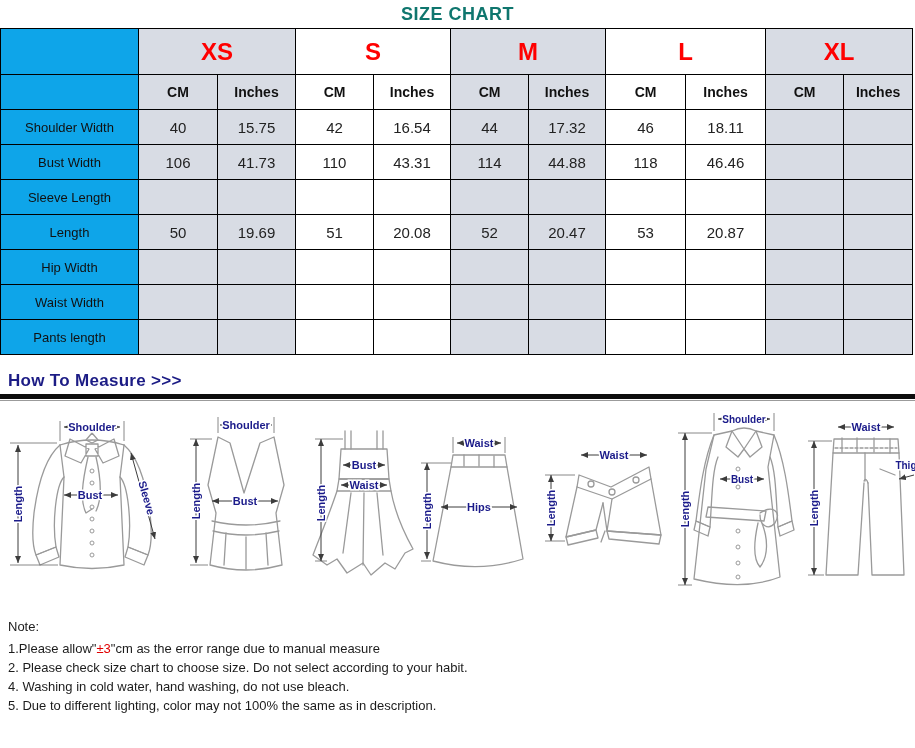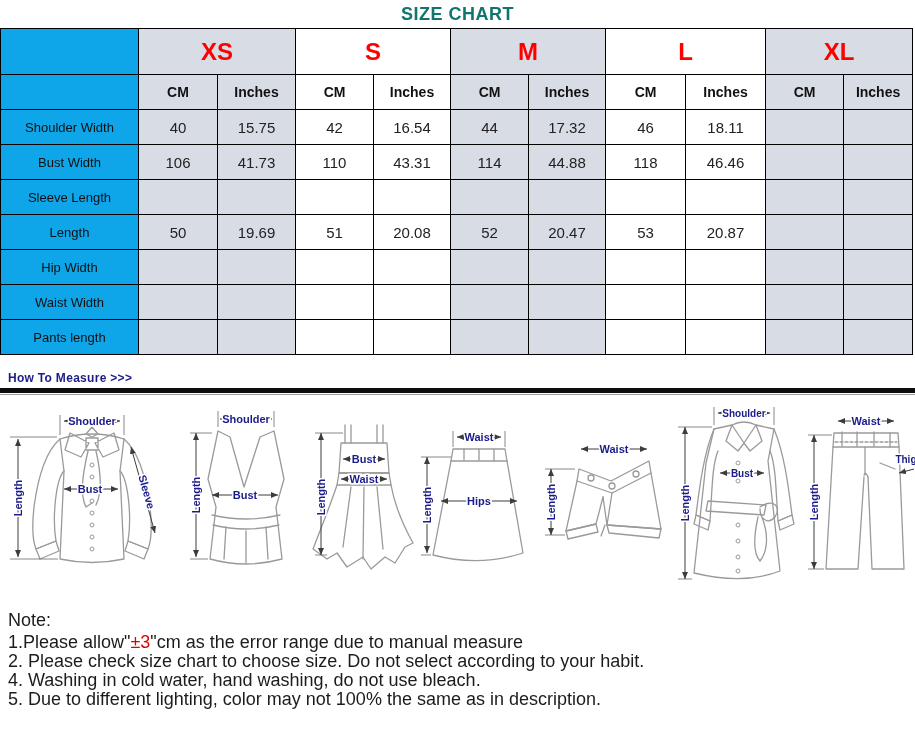--- a/index.html
+++ b/index.html
@@ -9,33 +9,33 @@
   .title{margin:4px 0 3px 0;text-align:center;font-size:18px;font-weight:bold;letter-spacing:.5px;color:#0f766e;}
 
   table.size-chart{border-collapse:collapse;table-layout:fixed;width:913px;margin-left:0;}
   table.size-chart td,table.size-chart th{border:1px solid #000;text-align:center;vertical-align:middle;padding:0;overflow:hidden;white-space:nowrap;}
   th.size{height:45px;font-size:24px;font-weight:bold;color:#ff0000;}
   th.unit{height:33px;font-size:14px;font-weight:bold;color:#111;}
   td.rlabel{height:34px;font-size:13px;color:#111;background:#0ea5e9;}
   td.val{height:34px;font-size:15px;color:#222;}
   .shade{background:#d8dce4;}
 
-  .measure-head{margin:16px 0 0 8px;font-size:12px;font-weight:bold;color:#1c1c85;letter-spacing:.3px;}
+  .measure-head{margin:16px 0 0 8px;font-size:17px;font-weight:bold;color:#1c1c85;letter-spacing:.3px;}
   .rule-thick{height:5px;background:#0d0d0d;margin-top:3px;}
   .rule-thin{height:1px;background:#9b9b9b;margin-top:1px;}
 
   .figures{display:flex;justify-content:space-between;align-items:flex-start;padding:0 2px;height:200px;margin-top:6px;}
   .fig{flex:0 0 auto;}
   svg .garment{fill:none;stroke:#9a9a9a;stroke-width:1.3;stroke-linejoin:round;stroke-linecap:round;}
   svg .dim{stroke:#3c3c3c;stroke-width:1;fill:none;}
   svg .wit{stroke:#6a6a6a;stroke-width:.8;fill:none;}
   svg text.lbl{fill:#1b1b8a;font-family:"Liberation Sans",sans-serif;font-size:11px;font-weight:bold;text-anchor:middle;paint-order:stroke;stroke:#fff;stroke-width:3px;}
   svg text.lbl.sm{font-size:10px;}
 
-  .notes{margin:10px 0 0 8px;font-size:18px;color:#1c1c1c;}
+  .notes{margin:10px 0 0 8px;font-size:13px;color:#1c1c1c;}
   .notes .nh{margin-bottom:3px;}
   .notes div{line-height:19px;}
   .red{color:#e00000;}
 </style>
 </head>
 <body>
 
 <div class="page">
 
   <div class="title">SIZE CHART</div>

